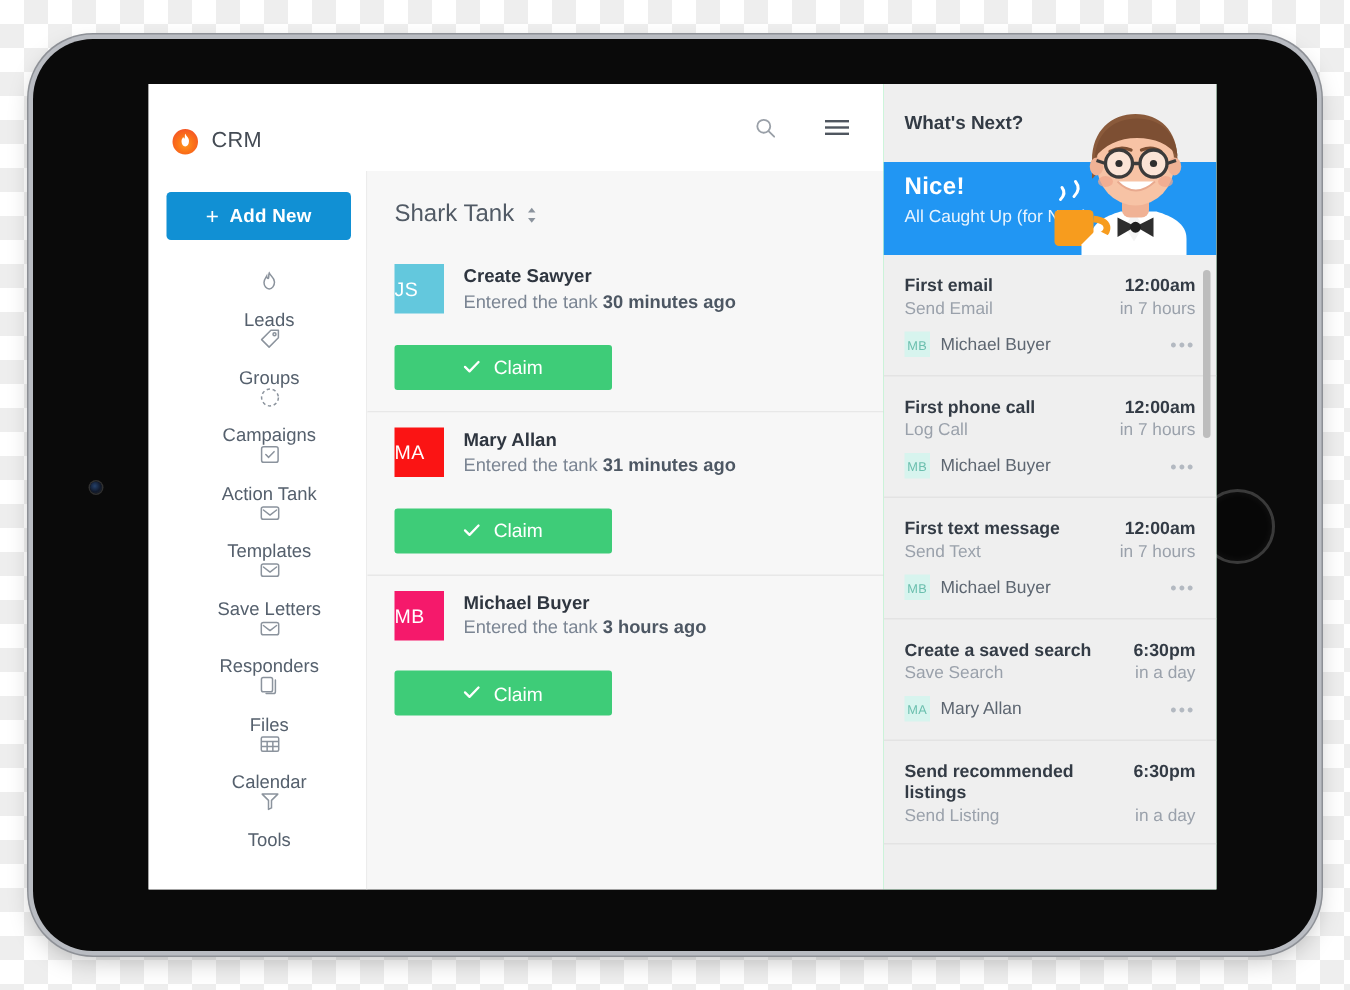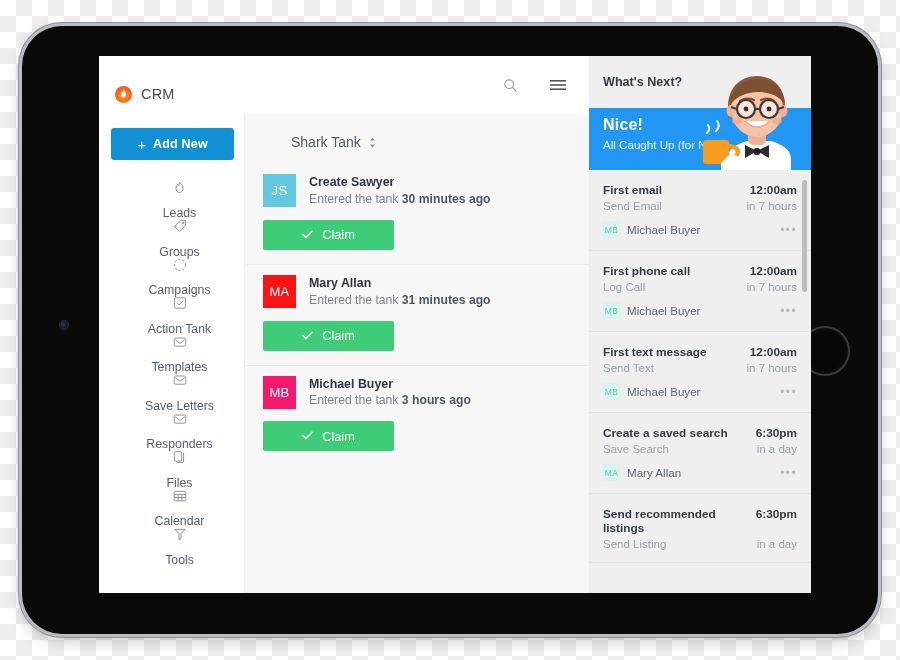--- a/index.html
+++ b/index.html
@@ -51,33 +51,33 @@
   .add-new .plus{color:#fff;font-size:15px;line-height:1;font-weight:400;}
   .add-new .lbl{color:#fff;font-size:12.5px;font-weight:bold;letter-spacing:.2px;}
   .nav{margin-top:20px;}
   .nav-item{display:flex;align-items:center;gap:11px;padding:0 0 0 16px;height:38.5px;cursor:pointer;flex-direction:column;}
   .nav-item .nico{width:15px;height:15px;display:flex;align-items:center;justify-content:center;flex:0 0 15px;}
   .nav-item .nlabel{font-size:12.3px;color:#55606d;}
 
   
   .main{position:absolute;left:146px;top:58px;width:344px;height:479px;background:#f7f7f7;box-sizing:border-box;}
   .main-title{display:flex;align-items:center;gap:8px;padding:20px 0 0 18px;}
-  .main-title .t{font-size:14px;color:#515a65;margin-left:28px;}
+  .main-title .t{font-size:16px;color:#515a65;}
   .sort-ico{display:flex;flex-direction:column;gap:1px;align-items:center;}
   .card-list{margin-top:14px;}
   .card{padding:10px 18px 14px 18px;border-bottom:1px solid #e8e8e8;background:#f7f7f7;}
   .card:last-child{border-bottom:none;}
   .card-top{display:flex;align-items:center;gap:13px;}
-  .avatar{width:33px;height:33px;display:flex;align-items:center;justify-content:center;
+  .avatar{width:33px;height:33px;display:flex;align-items:center;justify-content:flex-start;
     color:#fff;font-size:13px;letter-spacing:.3px;flex:0 0 33px;}
   .who .name{font-size:12.4px;color:#2f3640;font-weight:bold;line-height:1.35;}
   .who .sub{font-size:12.2px;color:#7b8593;line-height:1.4;}
   .who .sub b{color:#4d5763;font-weight:bold;}
-  .claim{margin-top:12px;height:30px;background:#3ecc78;border-radius:2px;
-    display:flex;align-items:center;justify-content:center;gap:9px;width:131px;cursor:pointer;}
+  .claim{margin-top:20px;height:30px;background:#3ecc78;border-radius:2px;
+    display:flex;align-items:center;justify-content:center;gap:9px;width:145px;cursor:pointer;}
   .claim .ck{color:#fff;font-size:12px;}
   .claim .cl{color:#fff;font-size:12.8px;}
 
   
   .right{position:absolute;left:490px;top:0;width:222px;height:537px;background:#86efac;overflow:hidden;}
   .wn-head{height:52px;display:flex;align-items:center;padding-left:14px;box-sizing:border-box;background:#efefef;}
   .wn-head .wt{font-size:12.6px;font-weight:bold;color:#333b45;}
   .hero{position:relative;height:62px;background:#2196f3;overflow:visible;}
   .hero .h1{position:absolute;left:14px;top:8px;color:#fff;font-size:16px;font-weight:bold;letter-spacing:.2px;}
   .hero .h2{position:absolute;left:14px;top:30px;color:#e9f4fe;font-size:11.6px;}

